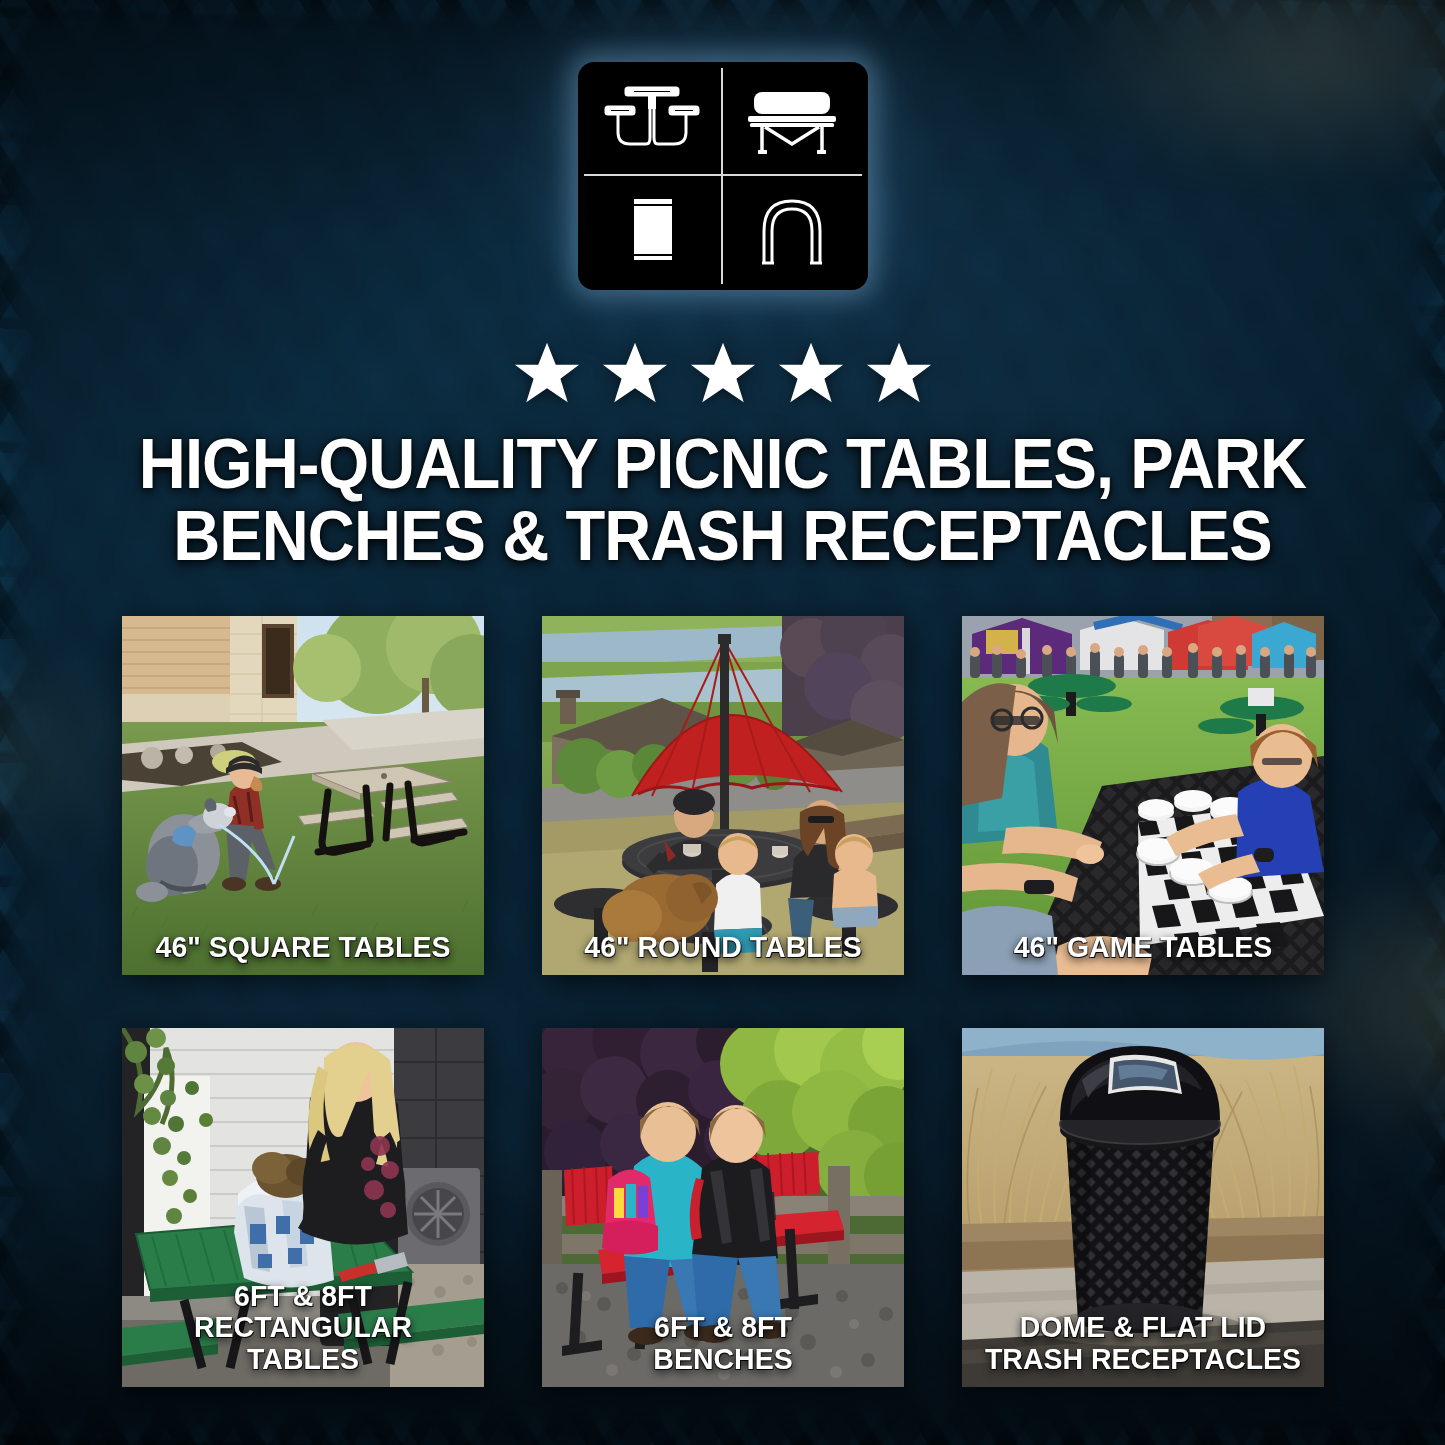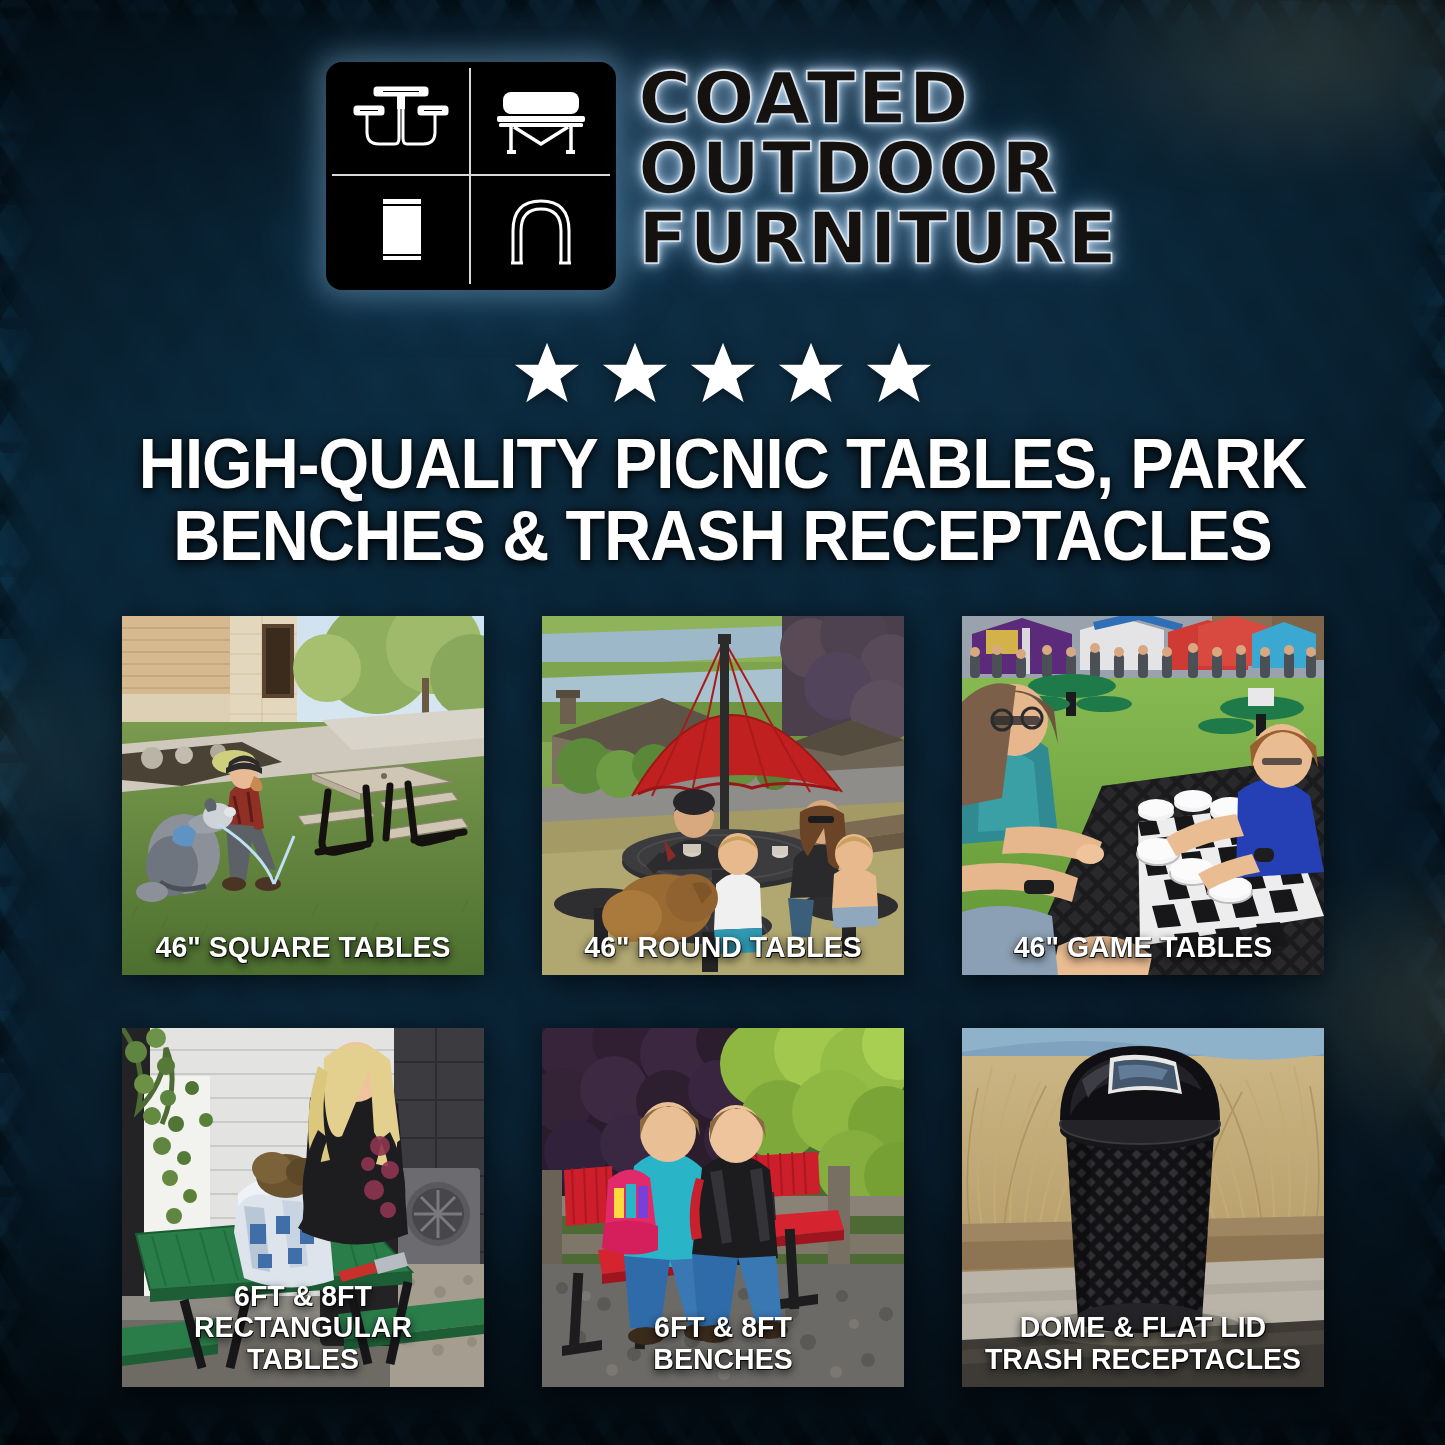--- a/index.html
+++ b/index.html
@@ -287,25 +287,20 @@
             <g fill="none" stroke="#fff" stroke-width="3">
               <path d="M26 72 L26 40 Q26 10 54 10 Q82 10 82 40 L82 72"></path>
               <path d="M34 72 L34 40 Q34 18 54 18 Q74 18 74 40 L74 72"></path>
               <line x1="24" y1="72" x2="36" y2="72" stroke-width="3"></line>
               <line x1="72" y1="72" x2="84" y2="72" stroke-width="3"></line>
             </g>
           </svg>
         </div>
       </div>
 
-      <div class="logo-words">
-        <div class="logo-word w1">COATED</div>
-        <div class="logo-word w2">OUTDOOR</div>
-        <div class="logo-word w3">FURNITURE</div>
-      </div>
     </div>
 
     <div class="stars">
       <span class="star">
           <svg width="74" height="70" viewBox="0 0 24 24">
             <path fill="#ffffff" d="M12 1.6 L15 9.2 L23 9.2 L16.6 14 L19.1 22 L12 17.2 L4.9 22 L7.4 14 L1 9.2 L9 9.2 Z"></path>
           </svg>
         </span>
       <span class="star">
           <svg width="74" height="70" viewBox="0 0 24 24">

